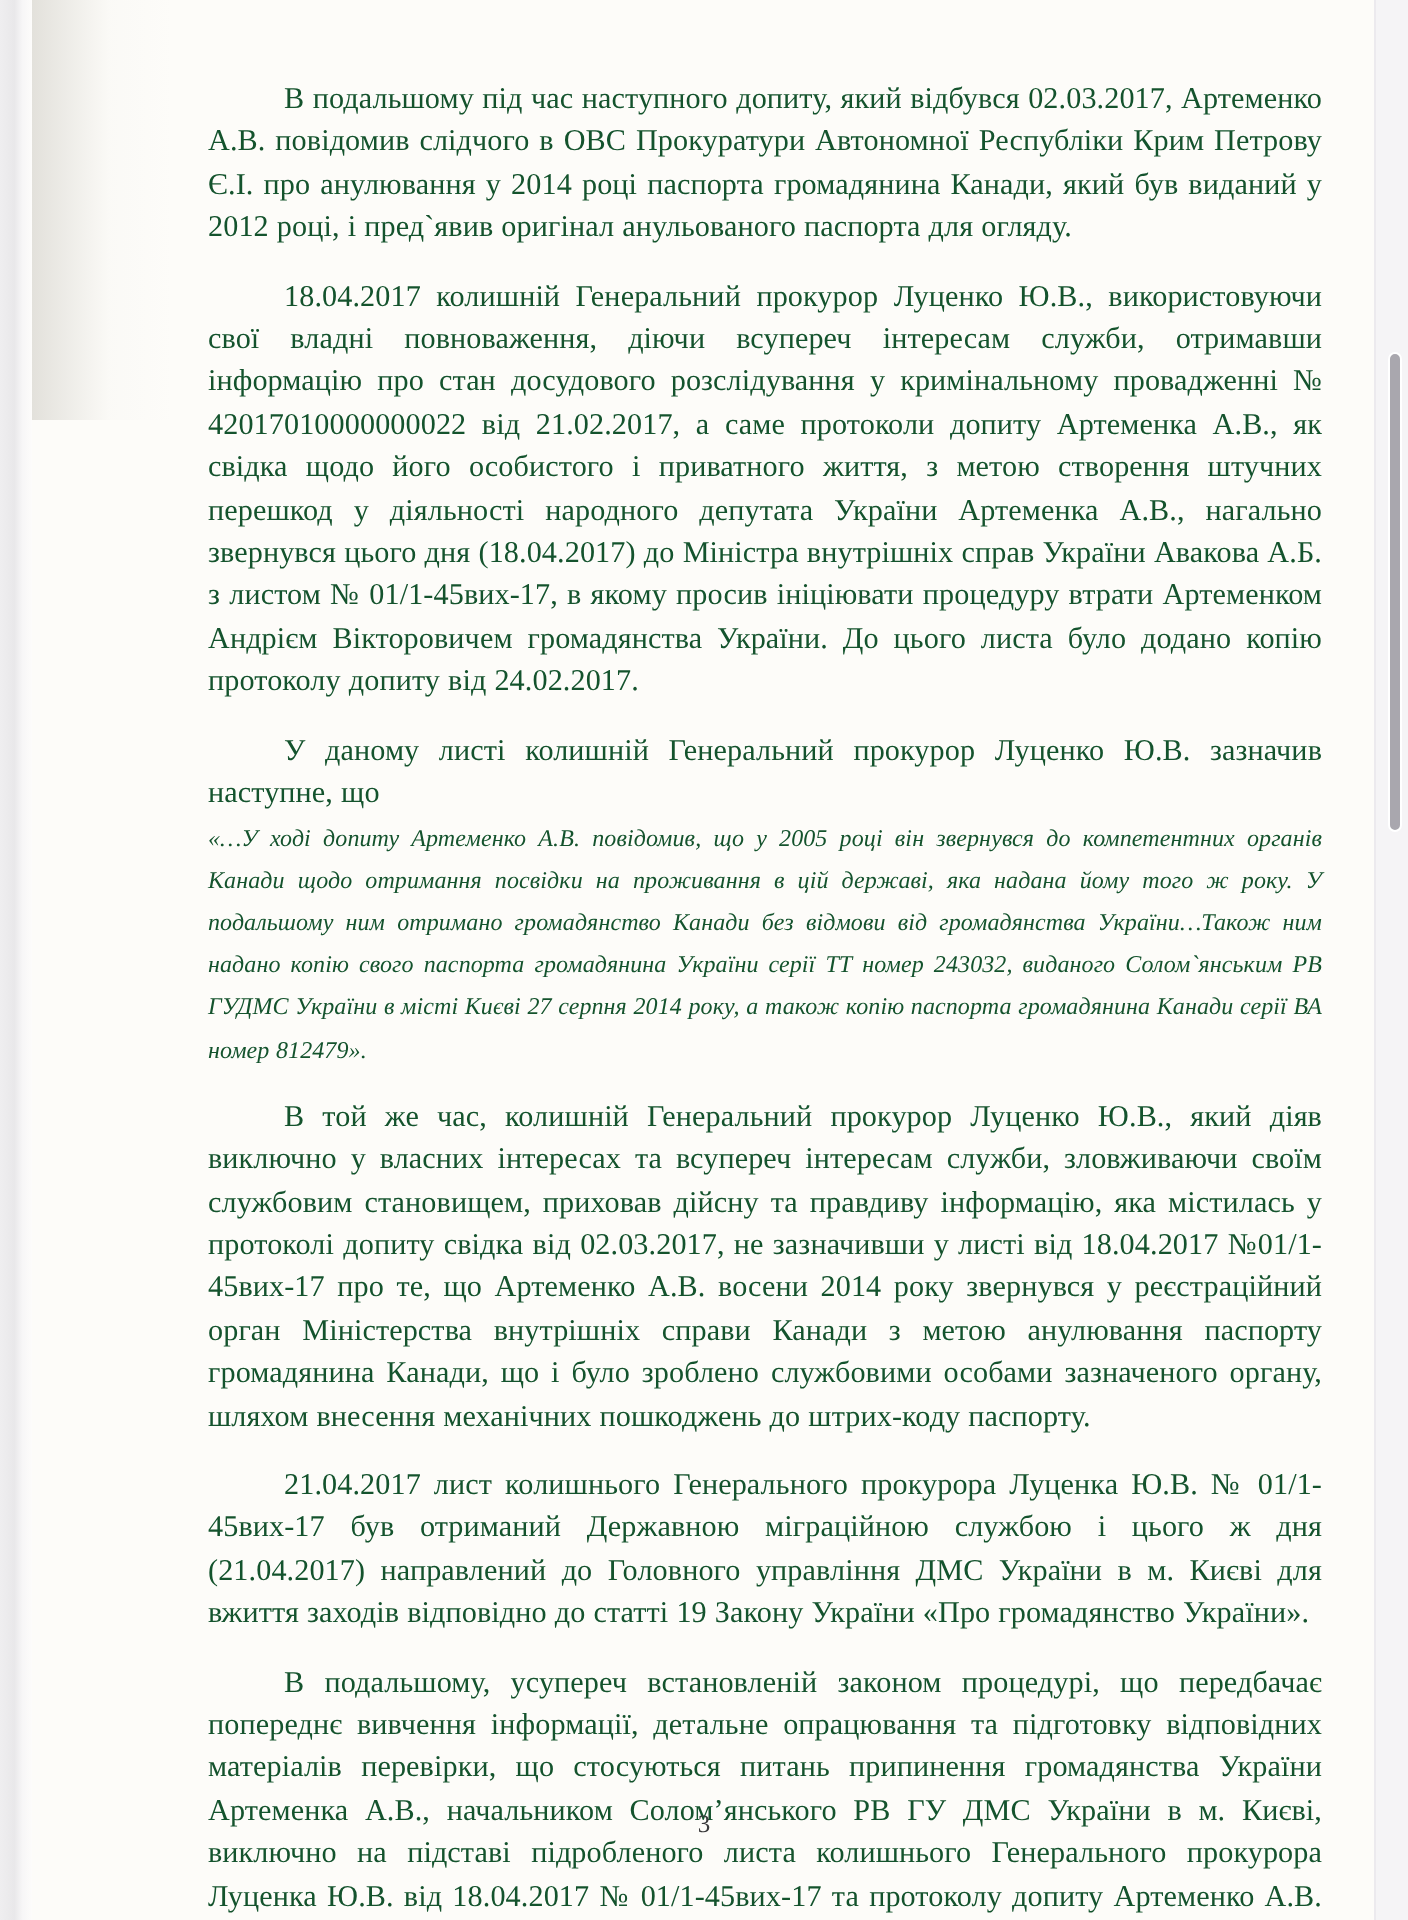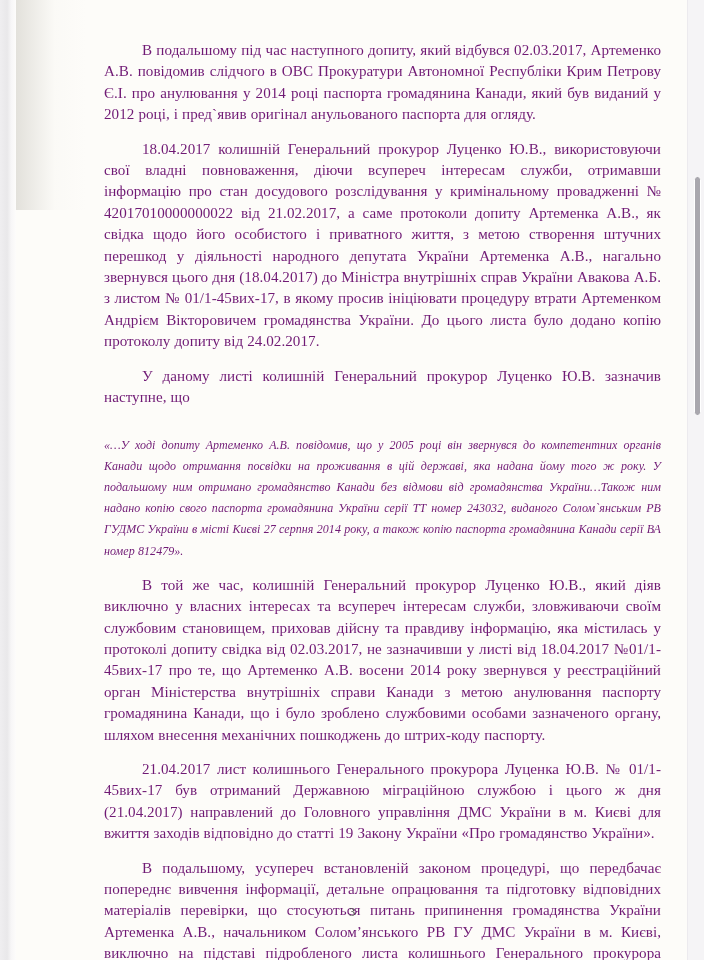--- a/index.html
+++ b/index.html
@@ -53,35 +53,35 @@
     top: 40px;
     width: 557px;
   }
 
   p.para {
     margin: 0 0 13px 0;
     text-align: justify;
     text-indent: 38px;
     font-size: 15.1px;
     line-height: 21.4px;
-    color: #701a75;
+    color: #14532d;
     letter-spacing: 0.05px;
     word-spacing: 0.2px;
     -webkit-font-smoothing: antialiased;
   }
 
   p.para.italic {
     font-style: italic;
     text-indent: 0;
     font-size: 12px;
     line-height: 21.2px;
   }
 
   p.para.tight {
-    margin-bottom: 26px;
+    margin-bottom: 0;
   }
 
   #page-number {
     position: absolute;
     left: 0;
     top: 905px;
     width: 672px;
     text-align: center;
     font-size: 12.5px;
     color: #3a3a3c;

